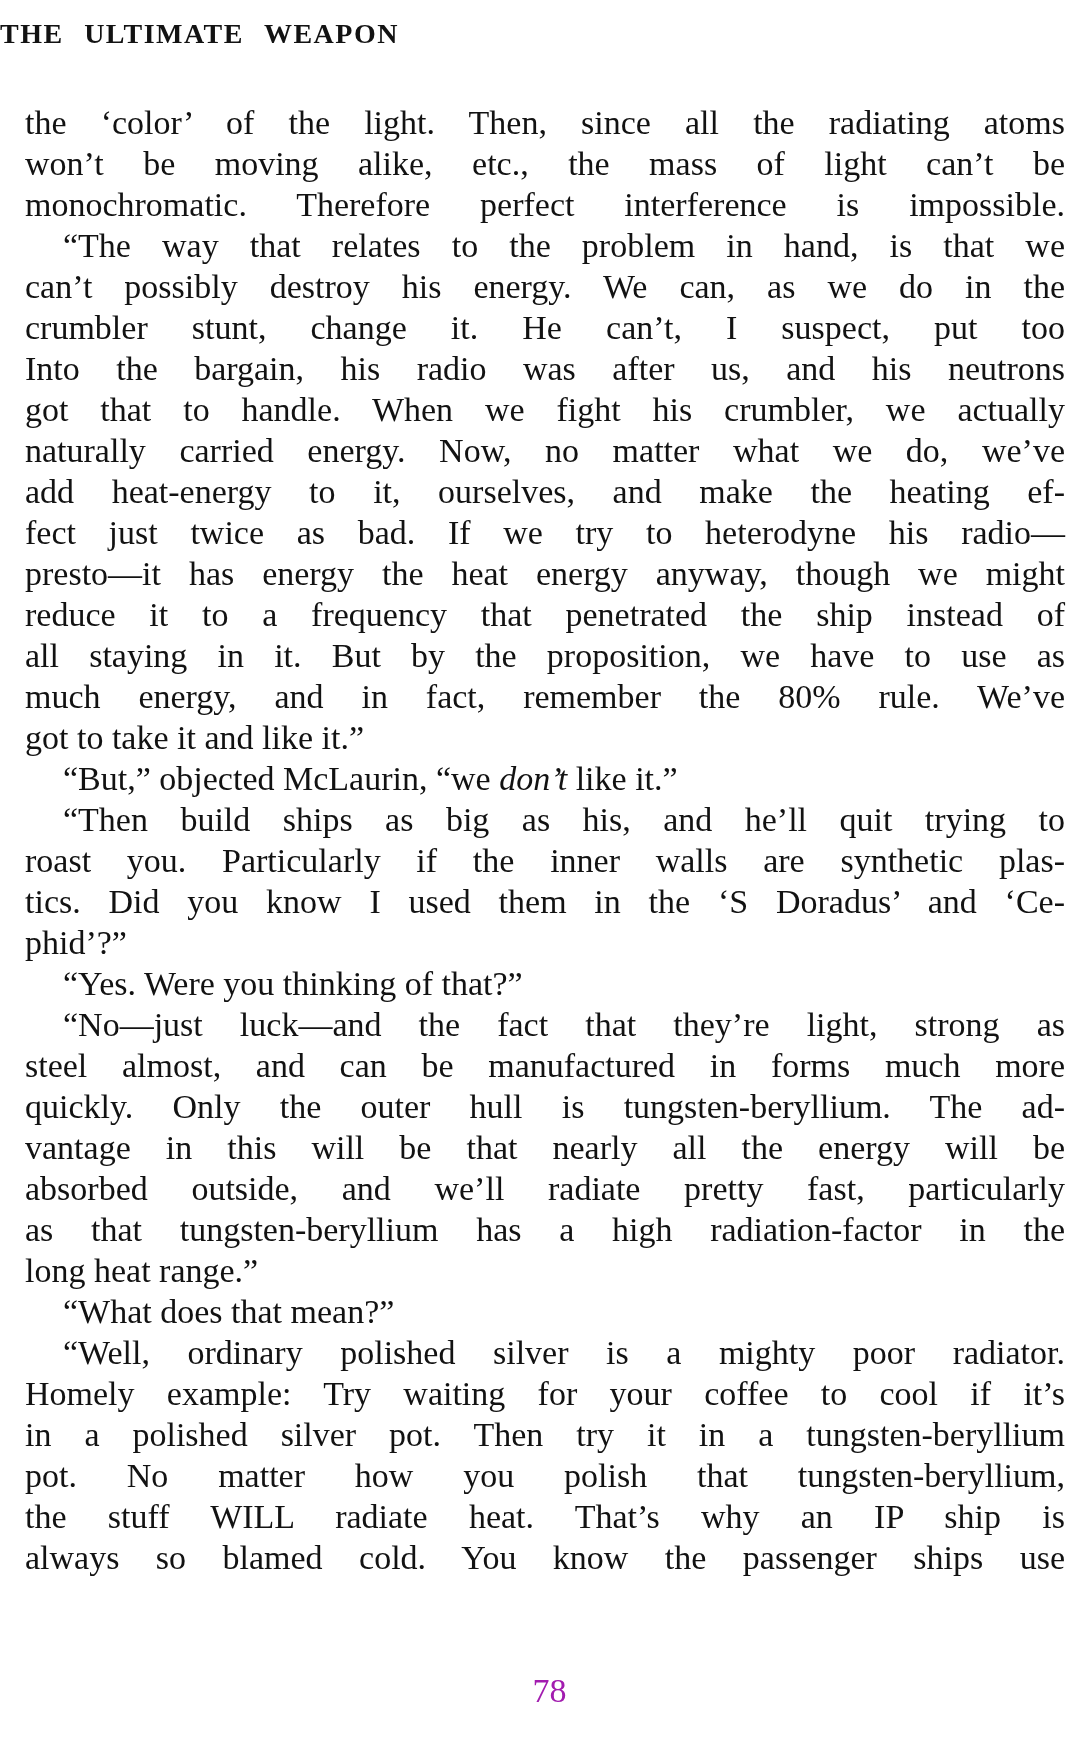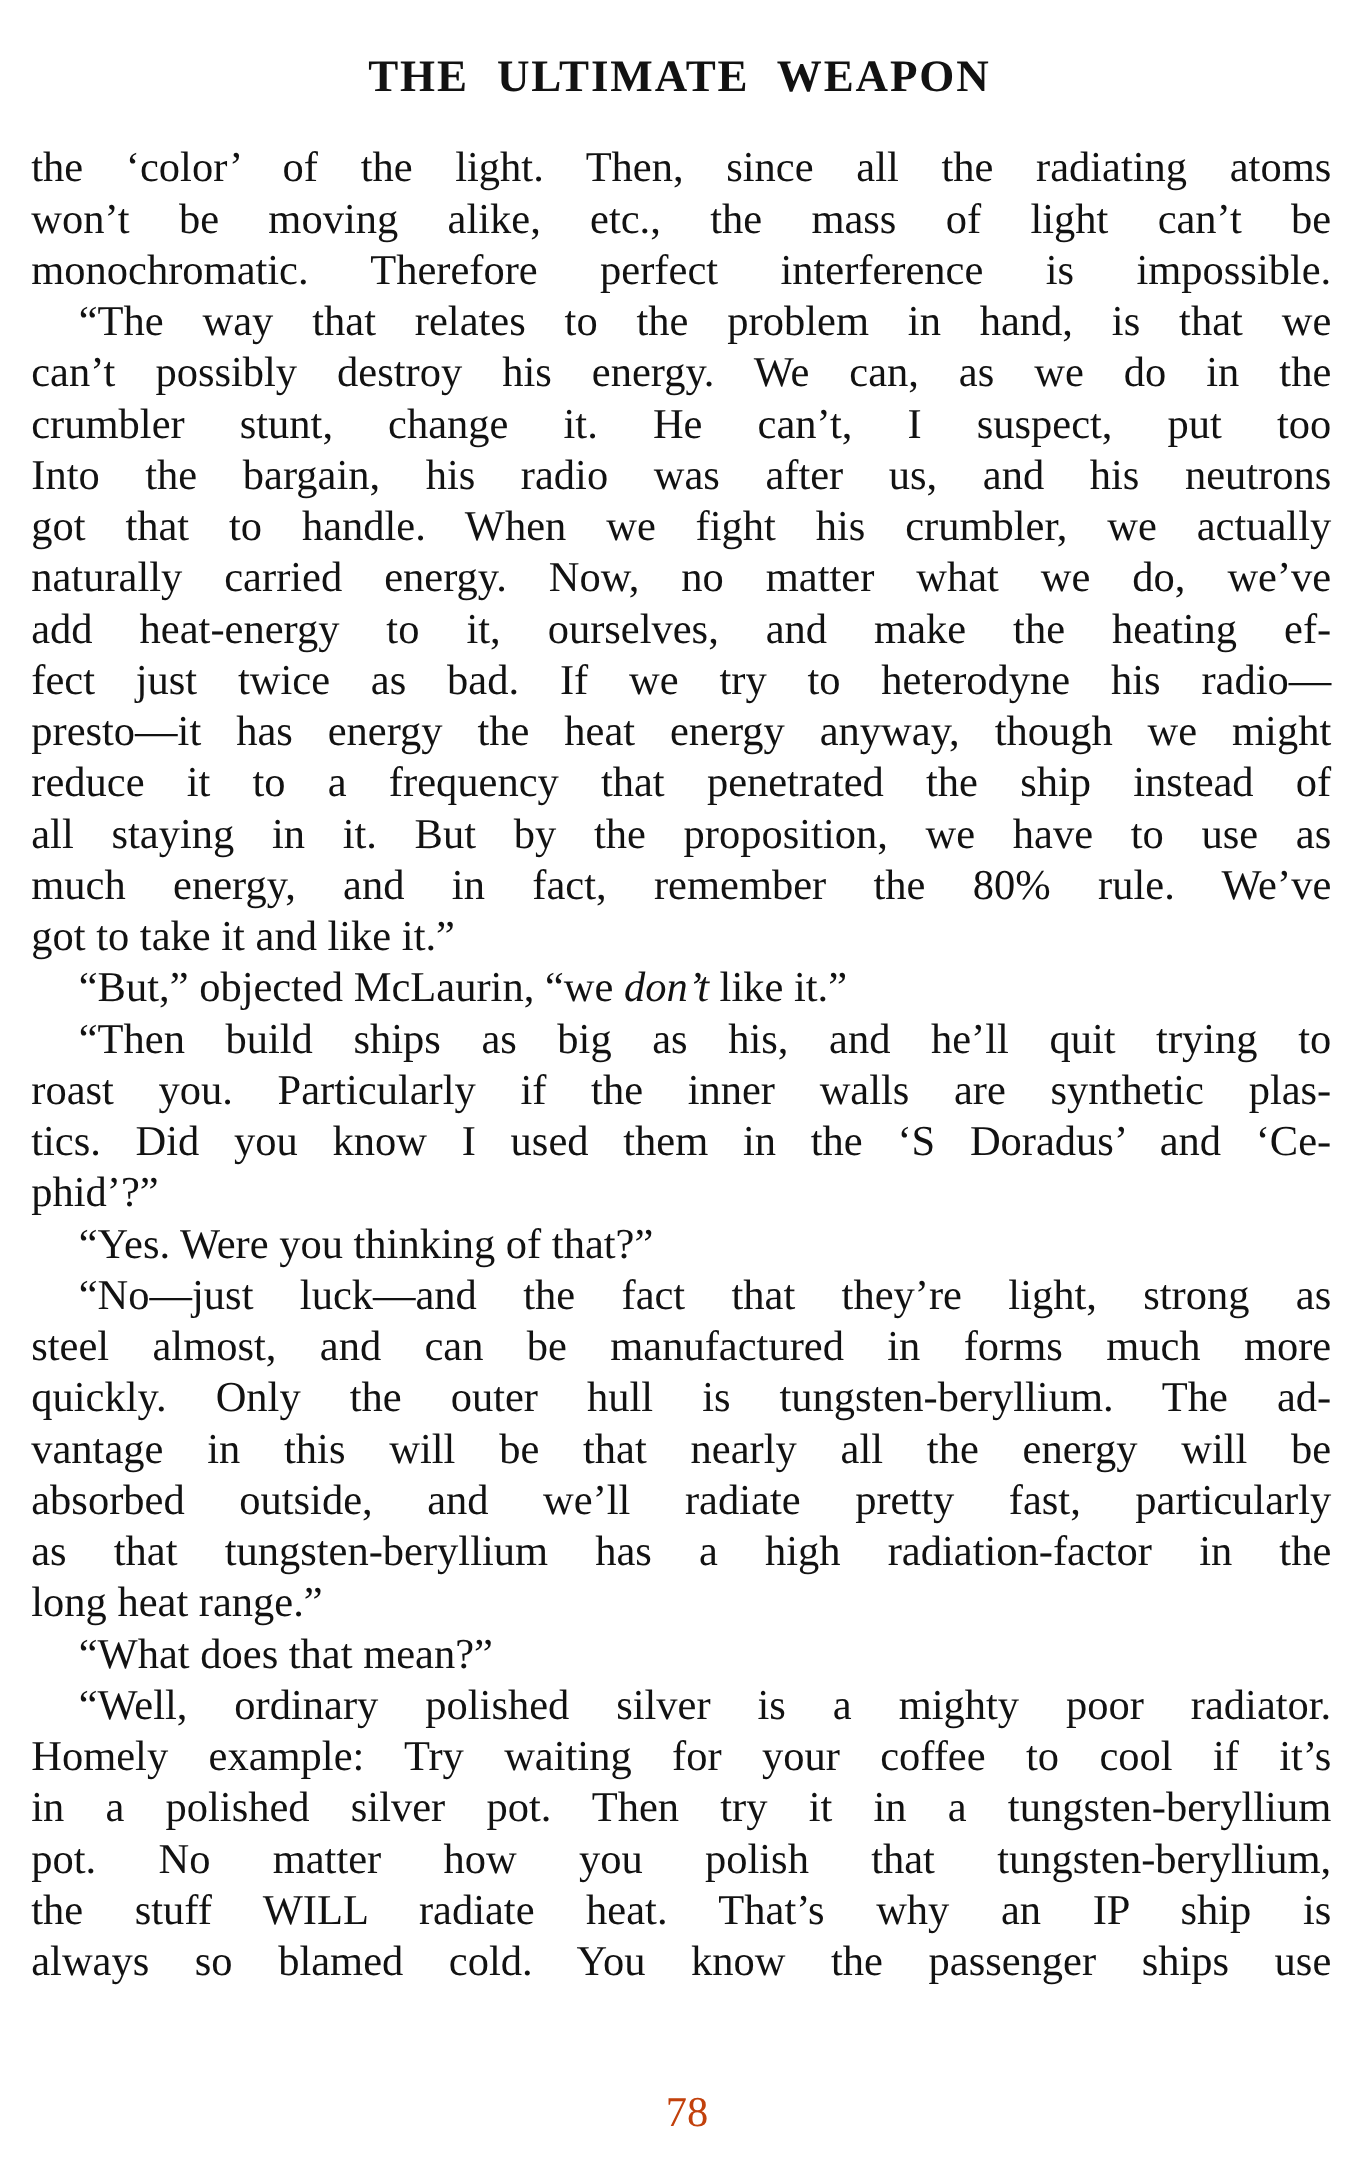--- a/index.html
+++ b/index.html
@@ -10,51 +10,51 @@
   .page {
     position: relative;
     width: 1087px;
     height: 1743px;
     background: #ffffff;
     color: #121212;
     font-family: "Liberation Serif", serif;
     overflow: hidden;
   }
   .running-head {
-    margin-top: 40px;
-    text-align: center;
-    font-size: 36px;
+    margin-top: 18px;
+    text-align: left;
+    font-size: 28px;
     font-weight: bold;
     letter-spacing: 1.5px;
     word-spacing: 12px;
     color: #121212;
   }
   .body-text {
-    margin: 32px 22px 0 25px;
+    margin: 52px 22px 0 25px;
     font-size: 34px;
     line-height: 41px;
   }
   .line {
     text-align: justify;
     text-align-last: justify;
   }
   .line.last {
     text-align-last: left;
   }
   .line.indent {
     text-indent: 38px;
   }
   .folio {
     position: absolute;
     top: 1672px;
     left: 12px;
     right: 0;
     text-align: center;
     font-size: 34px;
-    color: #c2410c;
+    color: #a21caf;
   }
 </style>
 </head>
 <body>
 
 <div class="page">
   <div class="running-head">THE ULTIMATE WEAPON</div>
 
   <div class="body-text">
       <div class="line"><span>the ‘color’ of the light. Then, since all the radiating atoms</span></div>

